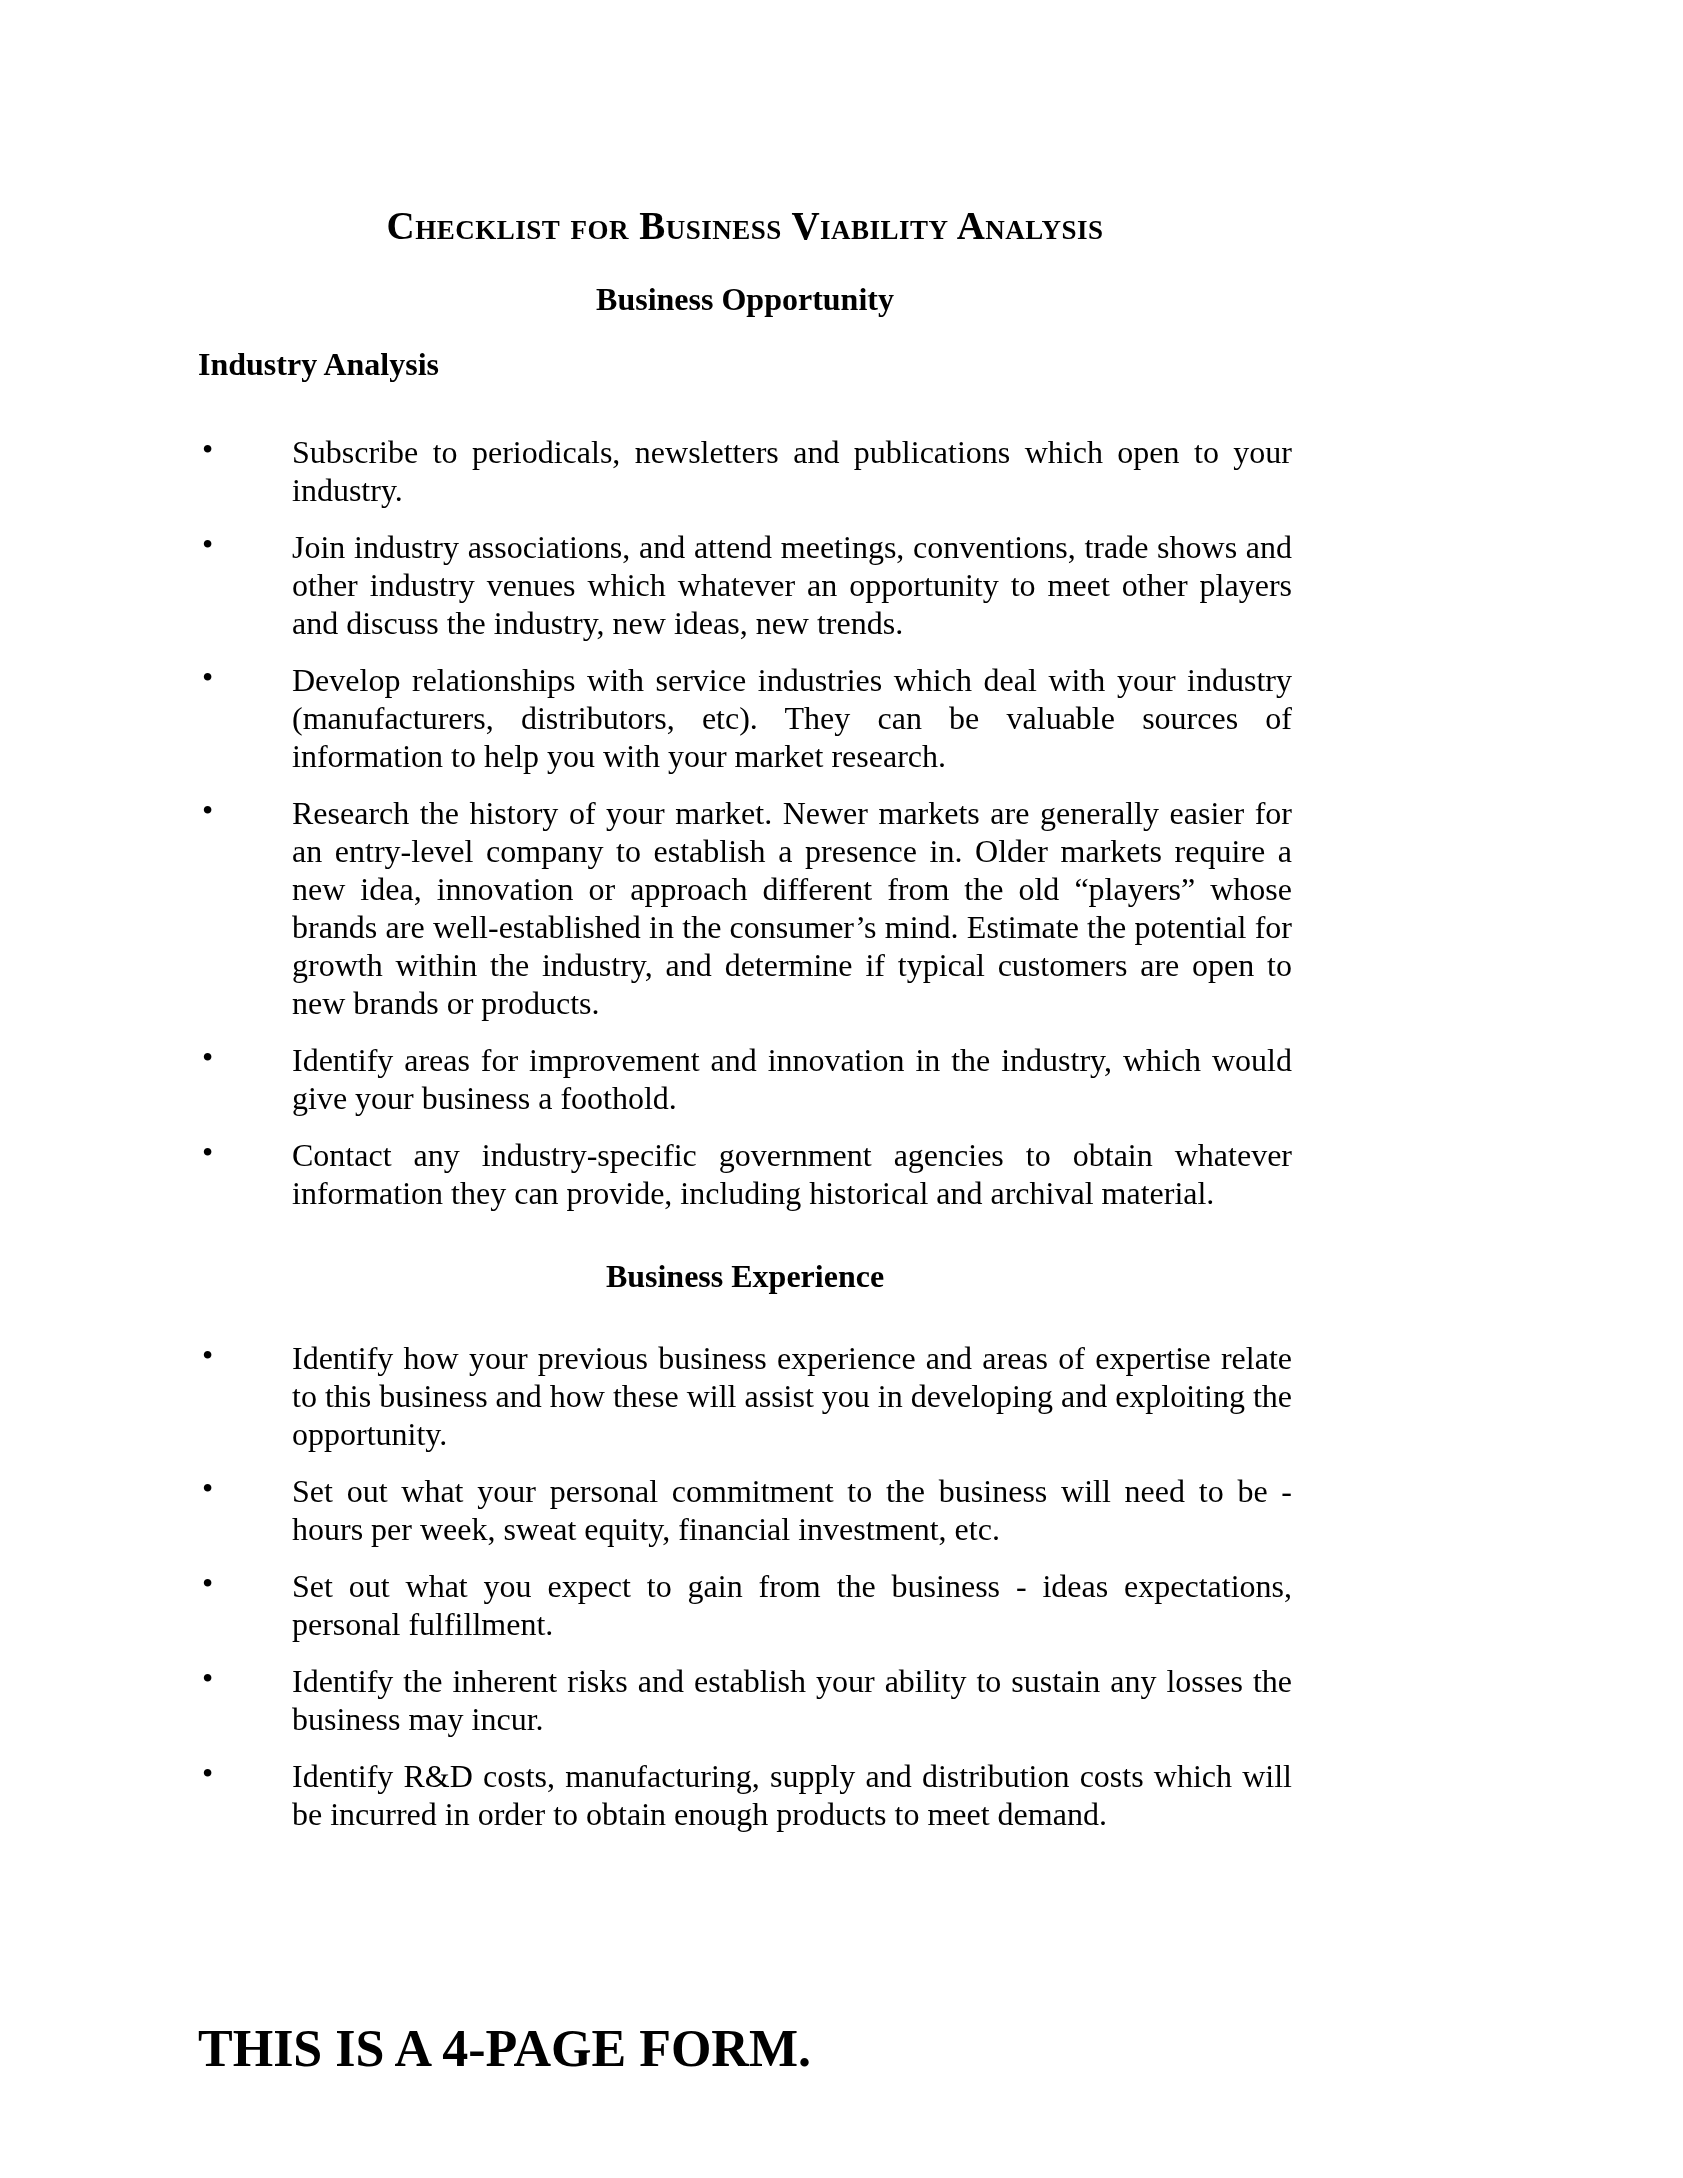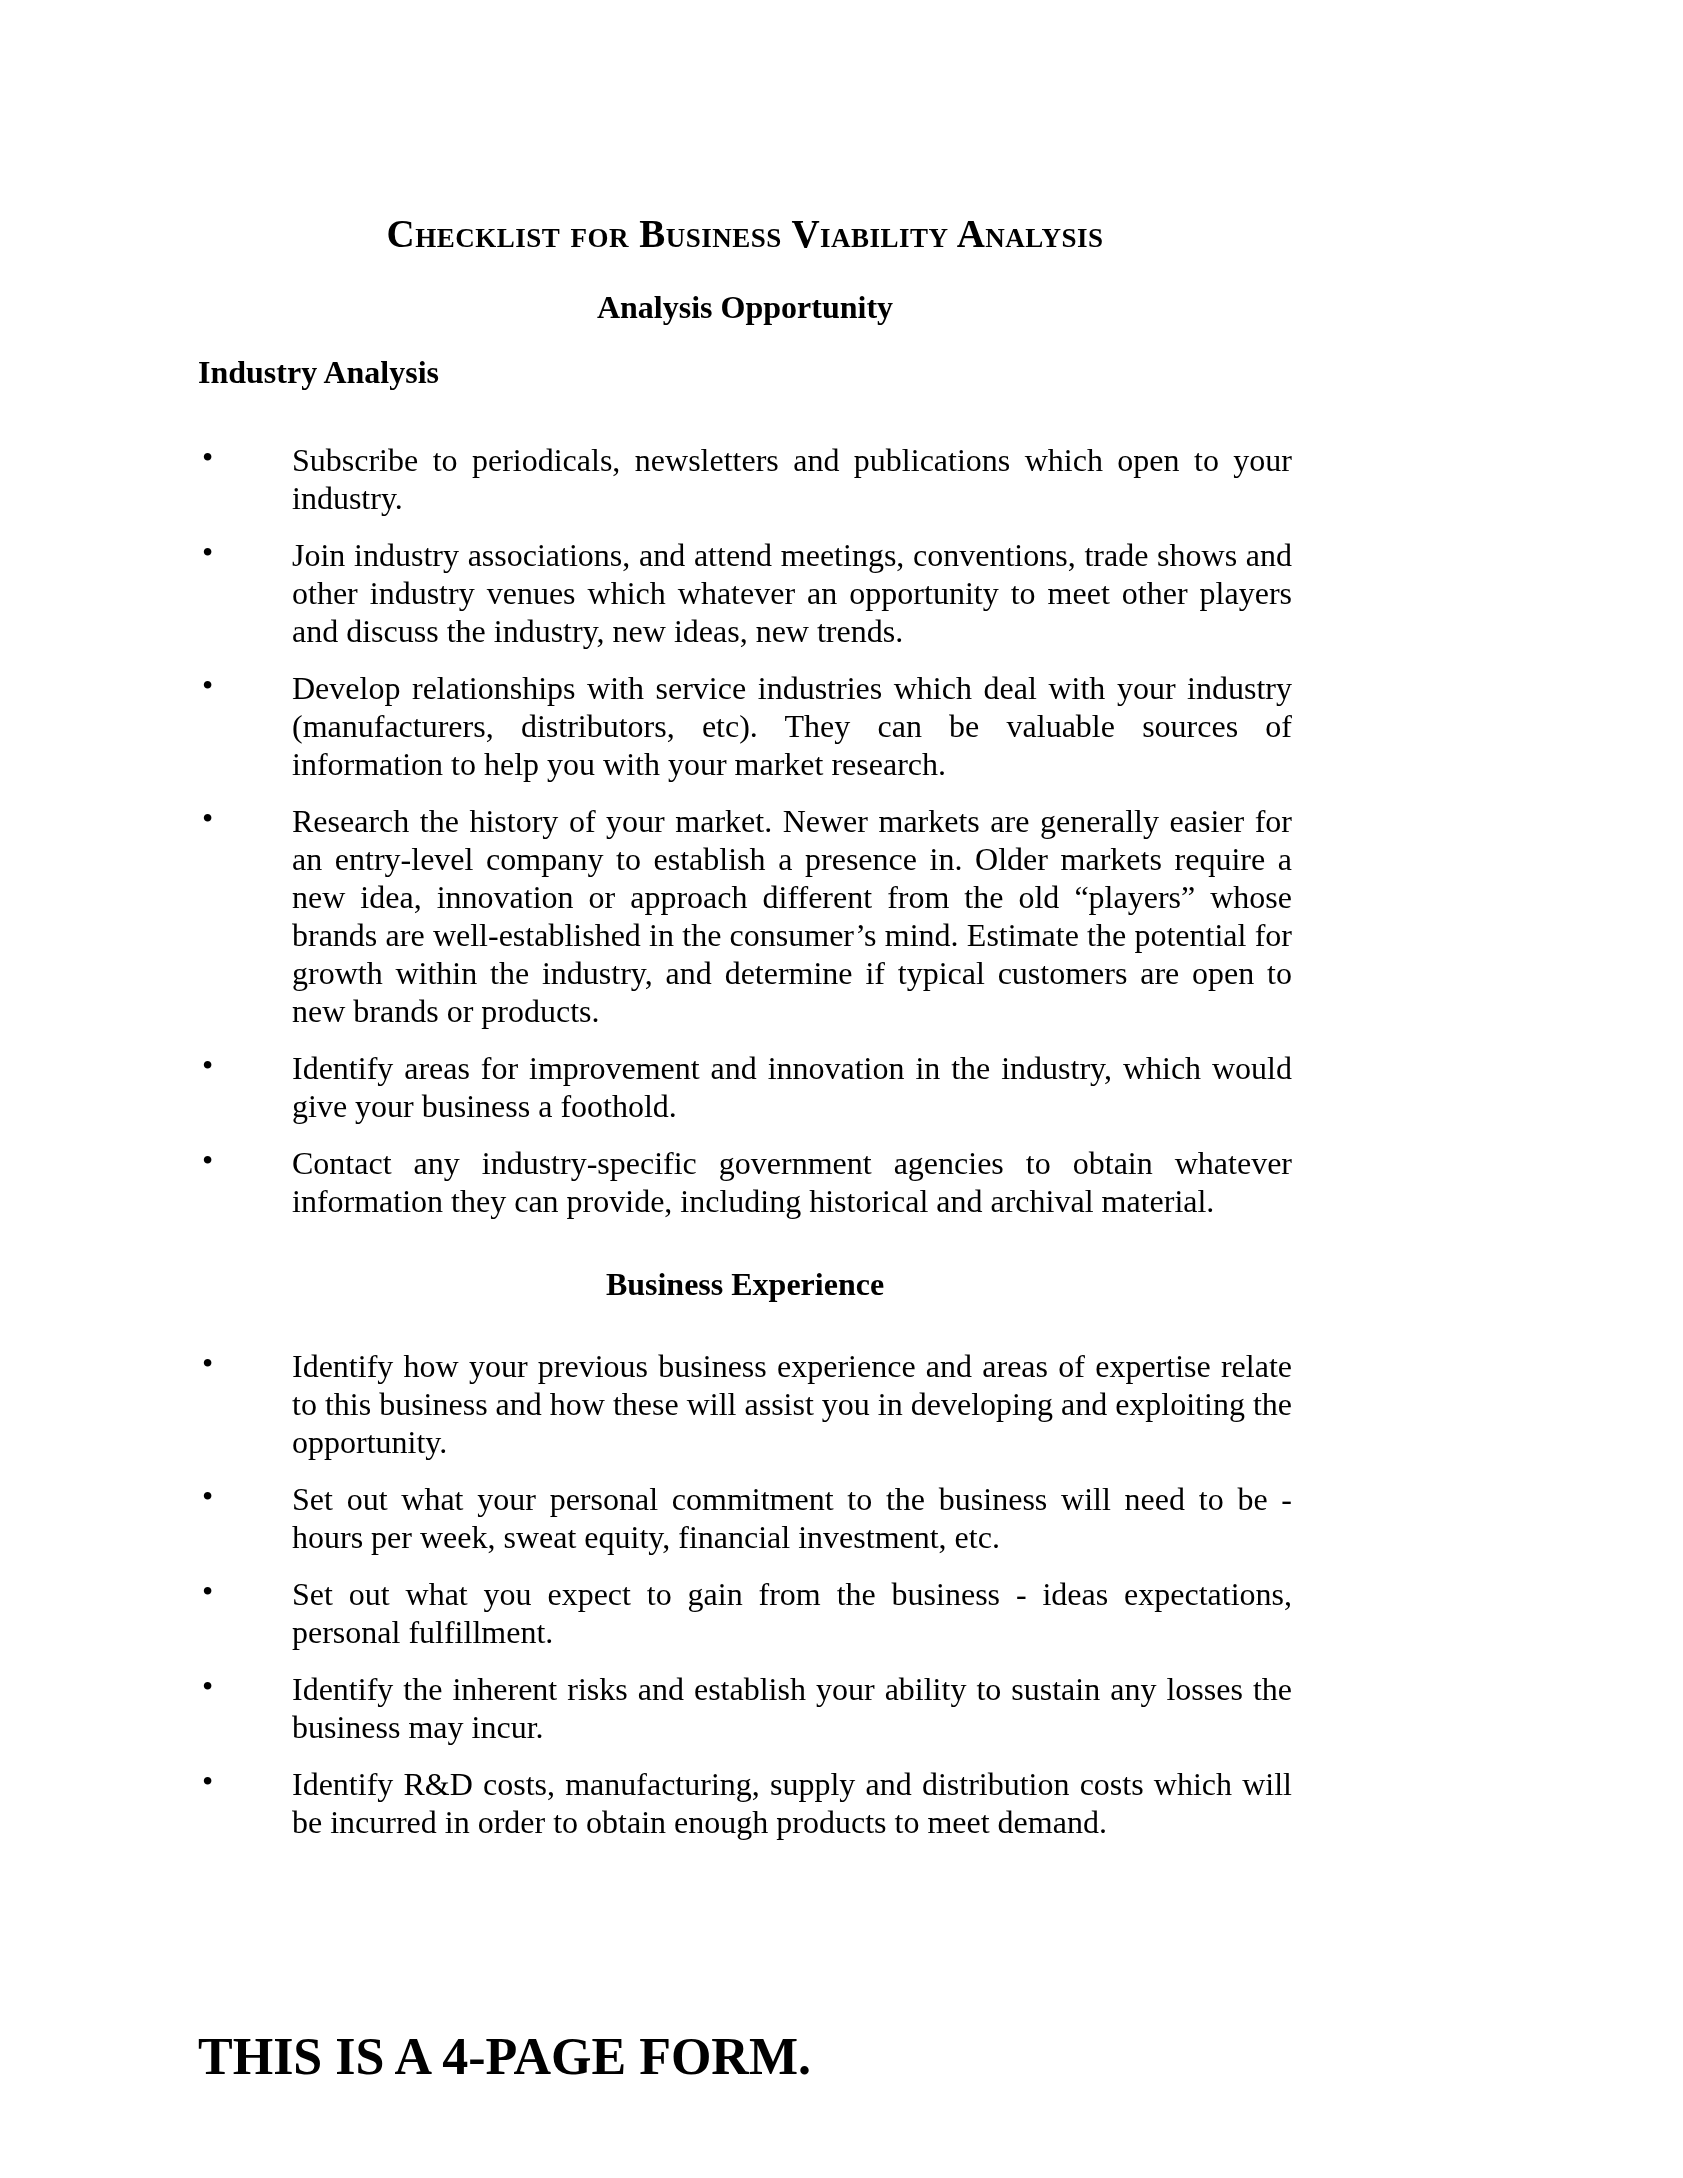--- a/index.html
+++ b/index.html
@@ -11,21 +11,21 @@
     width: 1683px;
     height: 2178px;
     font-family: "Liberation Serif", "DejaVu Serif", serif;
     color: #000000;
     -webkit-font-smoothing: antialiased;
   }
   .page {
     box-sizing: border-box;
     width: 1490px;
     height: 2178px;
-    padding: 12px 198px;
+    padding: 4px 198px;
     overflow: hidden;
     background: #ffffff;
   }
   .doc-title {
     margin: 0;
     padding-top: 201px;
     text-align: center;
     font-size: 39px;
     line-height: 42px;
     font-weight: bold;
@@ -77,21 +77,21 @@
     text-align: left;
   }
 </style>
 </head>
 <body>
 
 <div class="page">
 
   <h1 class="doc-title">Checklist for Business Viability Analysis</h1>
 
-  <h2 class="doc-subtitle">Analysis Opportunity</h2>
+  <h2 class="doc-subtitle">Business Opportunity</h2>
 
   <section>
     <h3 class="section-heading heading-industry">Industry Analysis</h3>
     <div class="bullet-list list-industry">
       <div class="bullet">
         <span class="dot">•</span>
         <span>Subscribe to periodicals, newsletters and publications which open to your industry.</span>
       </div>
       <div class="bullet">
         <span class="dot">•</span>

